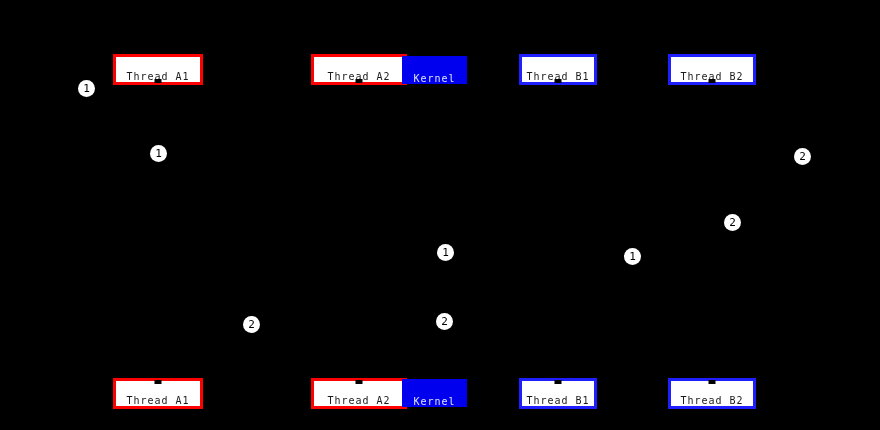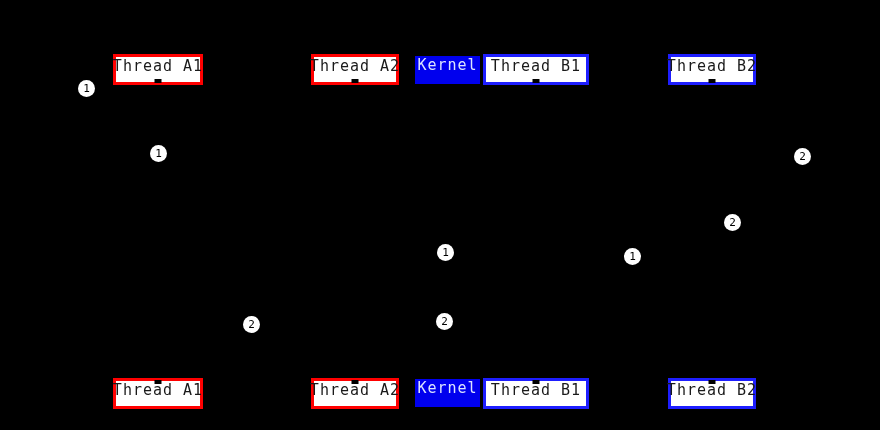--- a/index.html
+++ b/index.html
@@ -10,35 +10,35 @@
   }
   html,body{margin:0;padding:0;background:var(--background);}
   .canvas{
     position:relative;width:880px;height:430px;overflow:hidden;
     background:var(--background);
     font-family:"DejaVu Sans Mono","Liberation Mono",monospace;
   }
   .actor{
     position:absolute;height:31px;box-sizing:border-box;
     background:var(--box_fill);border:3px solid var(--red);
-    display:flex;align-items:flex-start;justify-content:center;
-    font-size:15px;letter-spacing:1px;color:var(--box_text);
+    display:flex;align-items:flex-end;justify-content:center;
+    font-size:10px;letter-spacing:1px;color:var(--box_text);
     white-space:nowrap;
   }
   .actor.blue{border-color:var(--blue);}
   .actor.kernel{
     border:none;height:28px;background:var(--kernel_fill);
     color:var(--kernel_text);letter-spacing:1px;
   }
   .rowtop{top:54px;} .rowbot{top:378px;}
   .kernel.rowtop{top:56px;} .kernel.rowbot{top:379px;}
   #a1t,#a1b{left:113px;width:90px;}
-  #a2t,#a2b{left:311px;width:88px;}
-  #kt,#kb{left:415px;width:65px;}
-  #b1t,#b1b{left:483px;width:106px;}
+  #a2t,#a2b{left:311px;width:96px;}
+  #kt,#kb{left:402px;width:65px;}
+  #b1t,#b1b{left:519px;width:78px;}
   #b2t,#b2b{left:668px;width:88px;}
   .tick{
     position:absolute;left:50%;transform:translateX(-50%);
     width:7px;height:4px;background:#000000;
   }
   .rowtop .tick{bottom:-1px;}
   .rowbot .tick{top:-1px;}
   .marker{
     position:absolute;width:17px;height:17px;border-radius:50%;
     background:var(--marker_fill);color:var(--marker_text);

